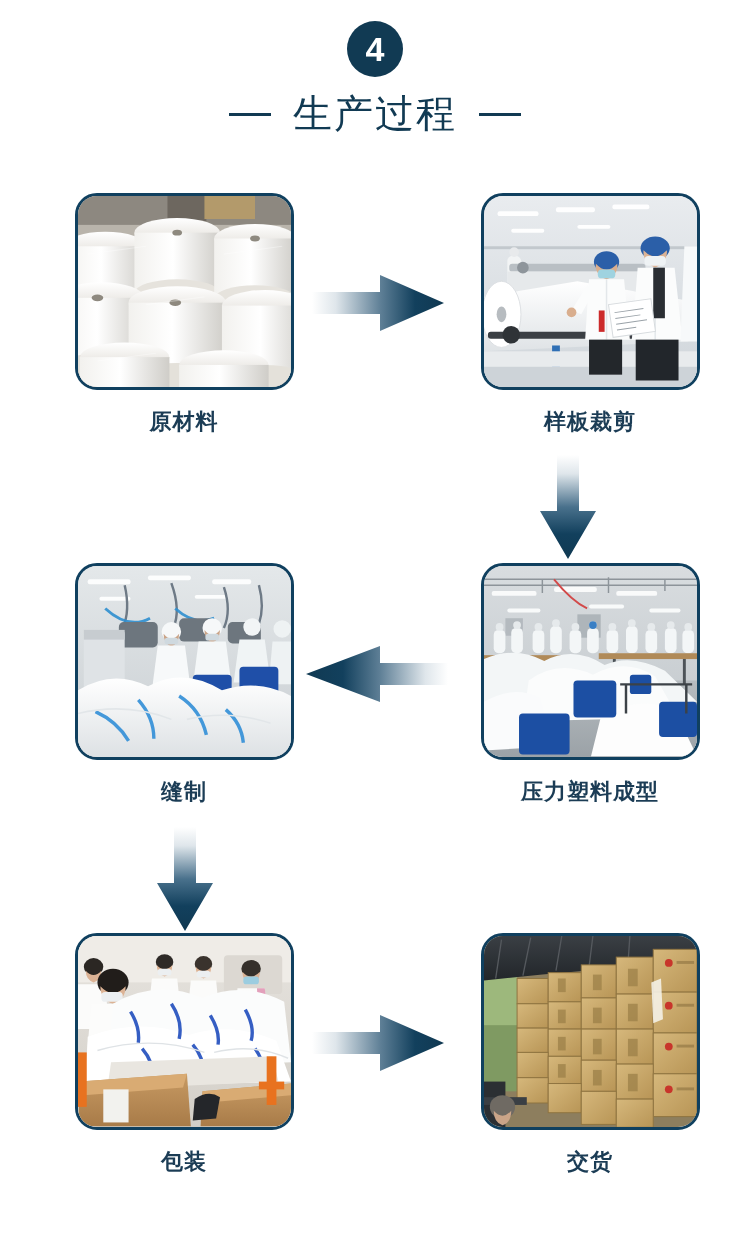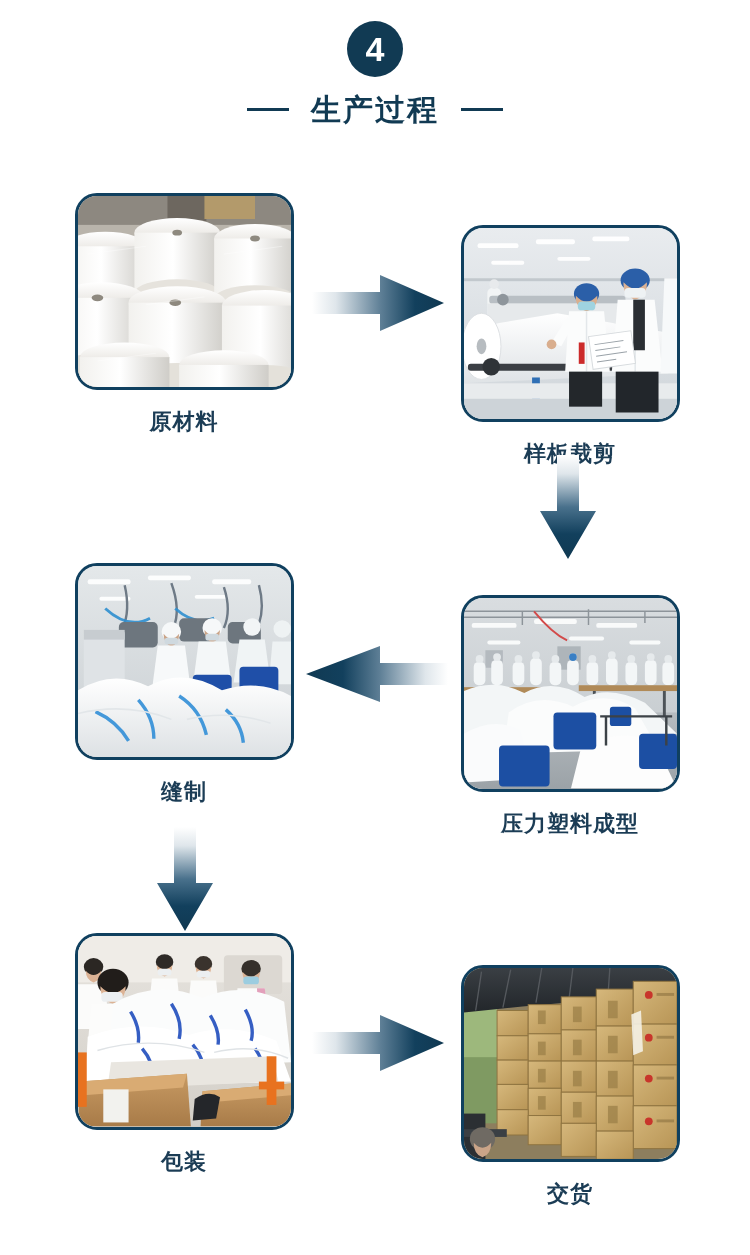--- a/index.html
+++ b/index.html
@@ -48,22 +48,22 @@
     justify-content: center;
     gap: 22px;
     margin-top: 16px;
   }
   .title-rule {
     width: 42px;
     height: 3px;
     background: #113a53;
   }
   .section-title {
-    font-size: 30px;
-    font-weight: bold;
+    font-size: 39px;
+    font-weight: normal;
     color: #113a53;
     letter-spacing: 2px;
     line-height: 1.1;
     white-space: nowrap;
   }
 
   
   .grid {
     position: absolute;
     top: 175px;
@@ -72,21 +72,21 @@
     height: 1080px;
   }
   .cell {
     position: absolute;
     width: 292px;
     display: flex;
     flex-direction: column;
     align-items: center;
   }
   .cell.col-left  { left: 38px; }
-  .cell.col-right { left: 424px; margin-top: 32px; }
+  .cell.col-right { left: 444px; }
   .cell.row-1 { top: 18px; }
   .cell.row-2 { top: 388px; align-items: center; }
   .cell.row-3 { top: 758px; }
 
   .photo-frame {
     width: 219px;
     height: 197px;
     border: 3px solid #10405f;
     border-radius: 22px;
     overflow: hidden;

